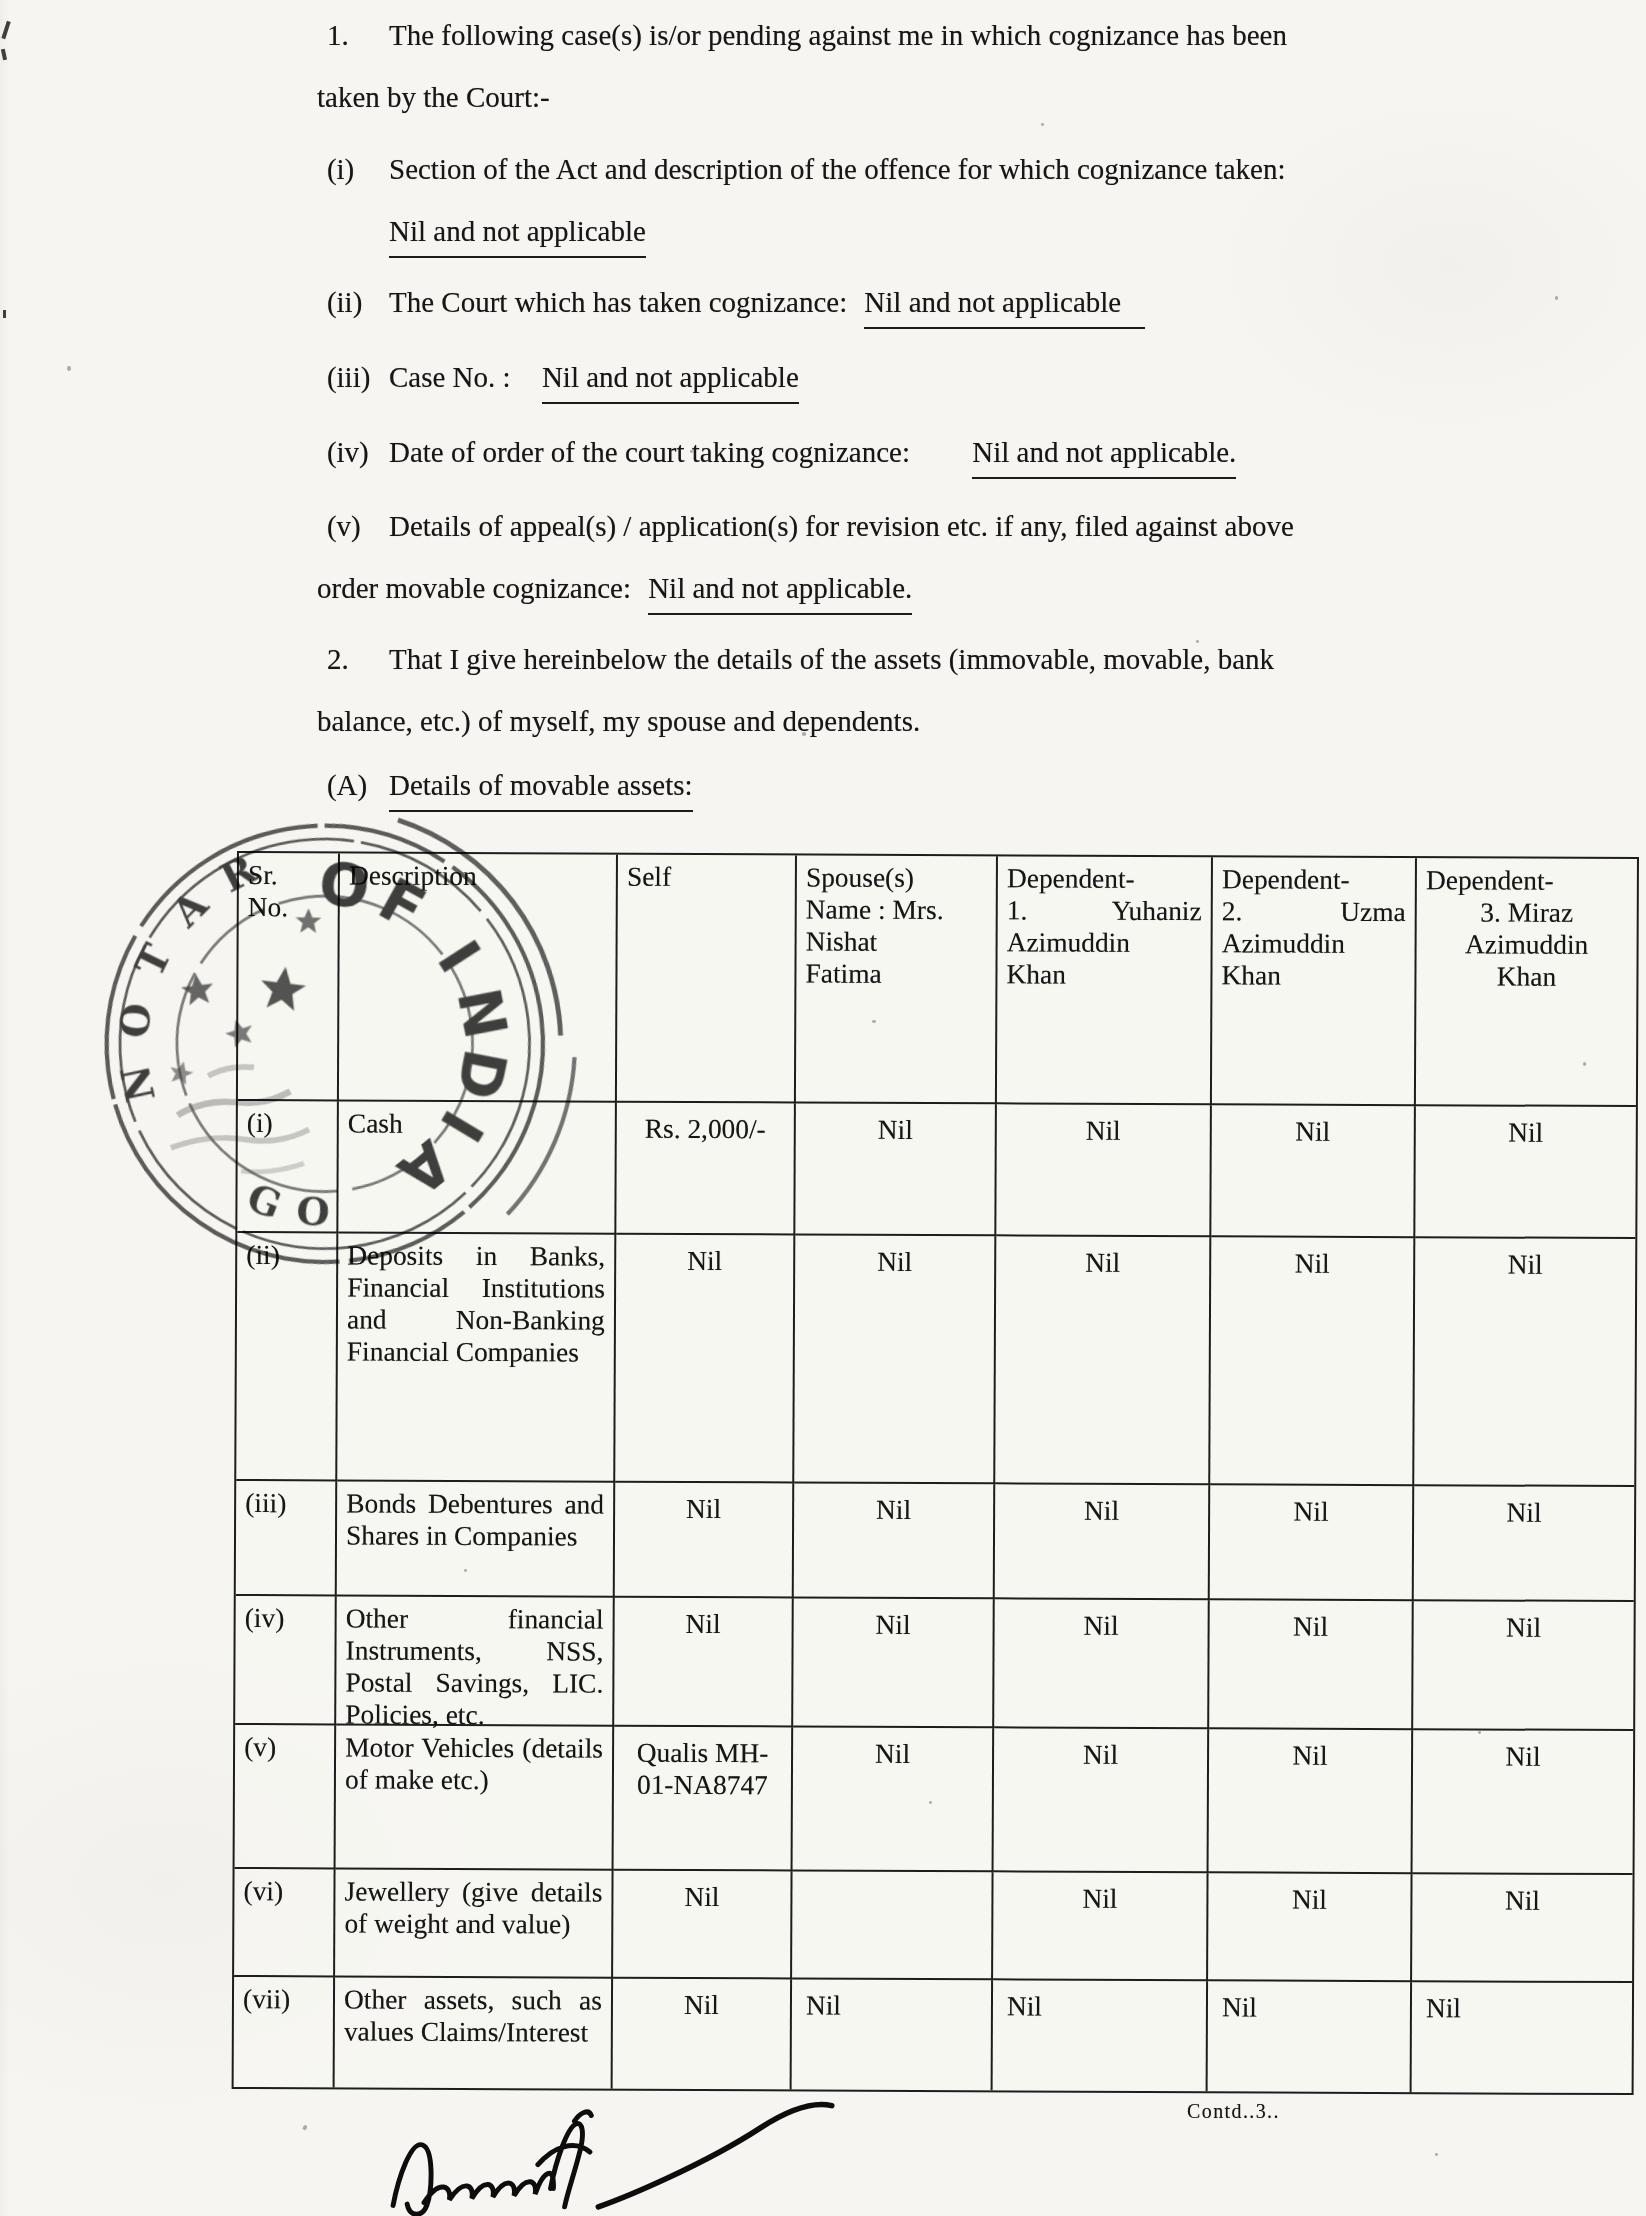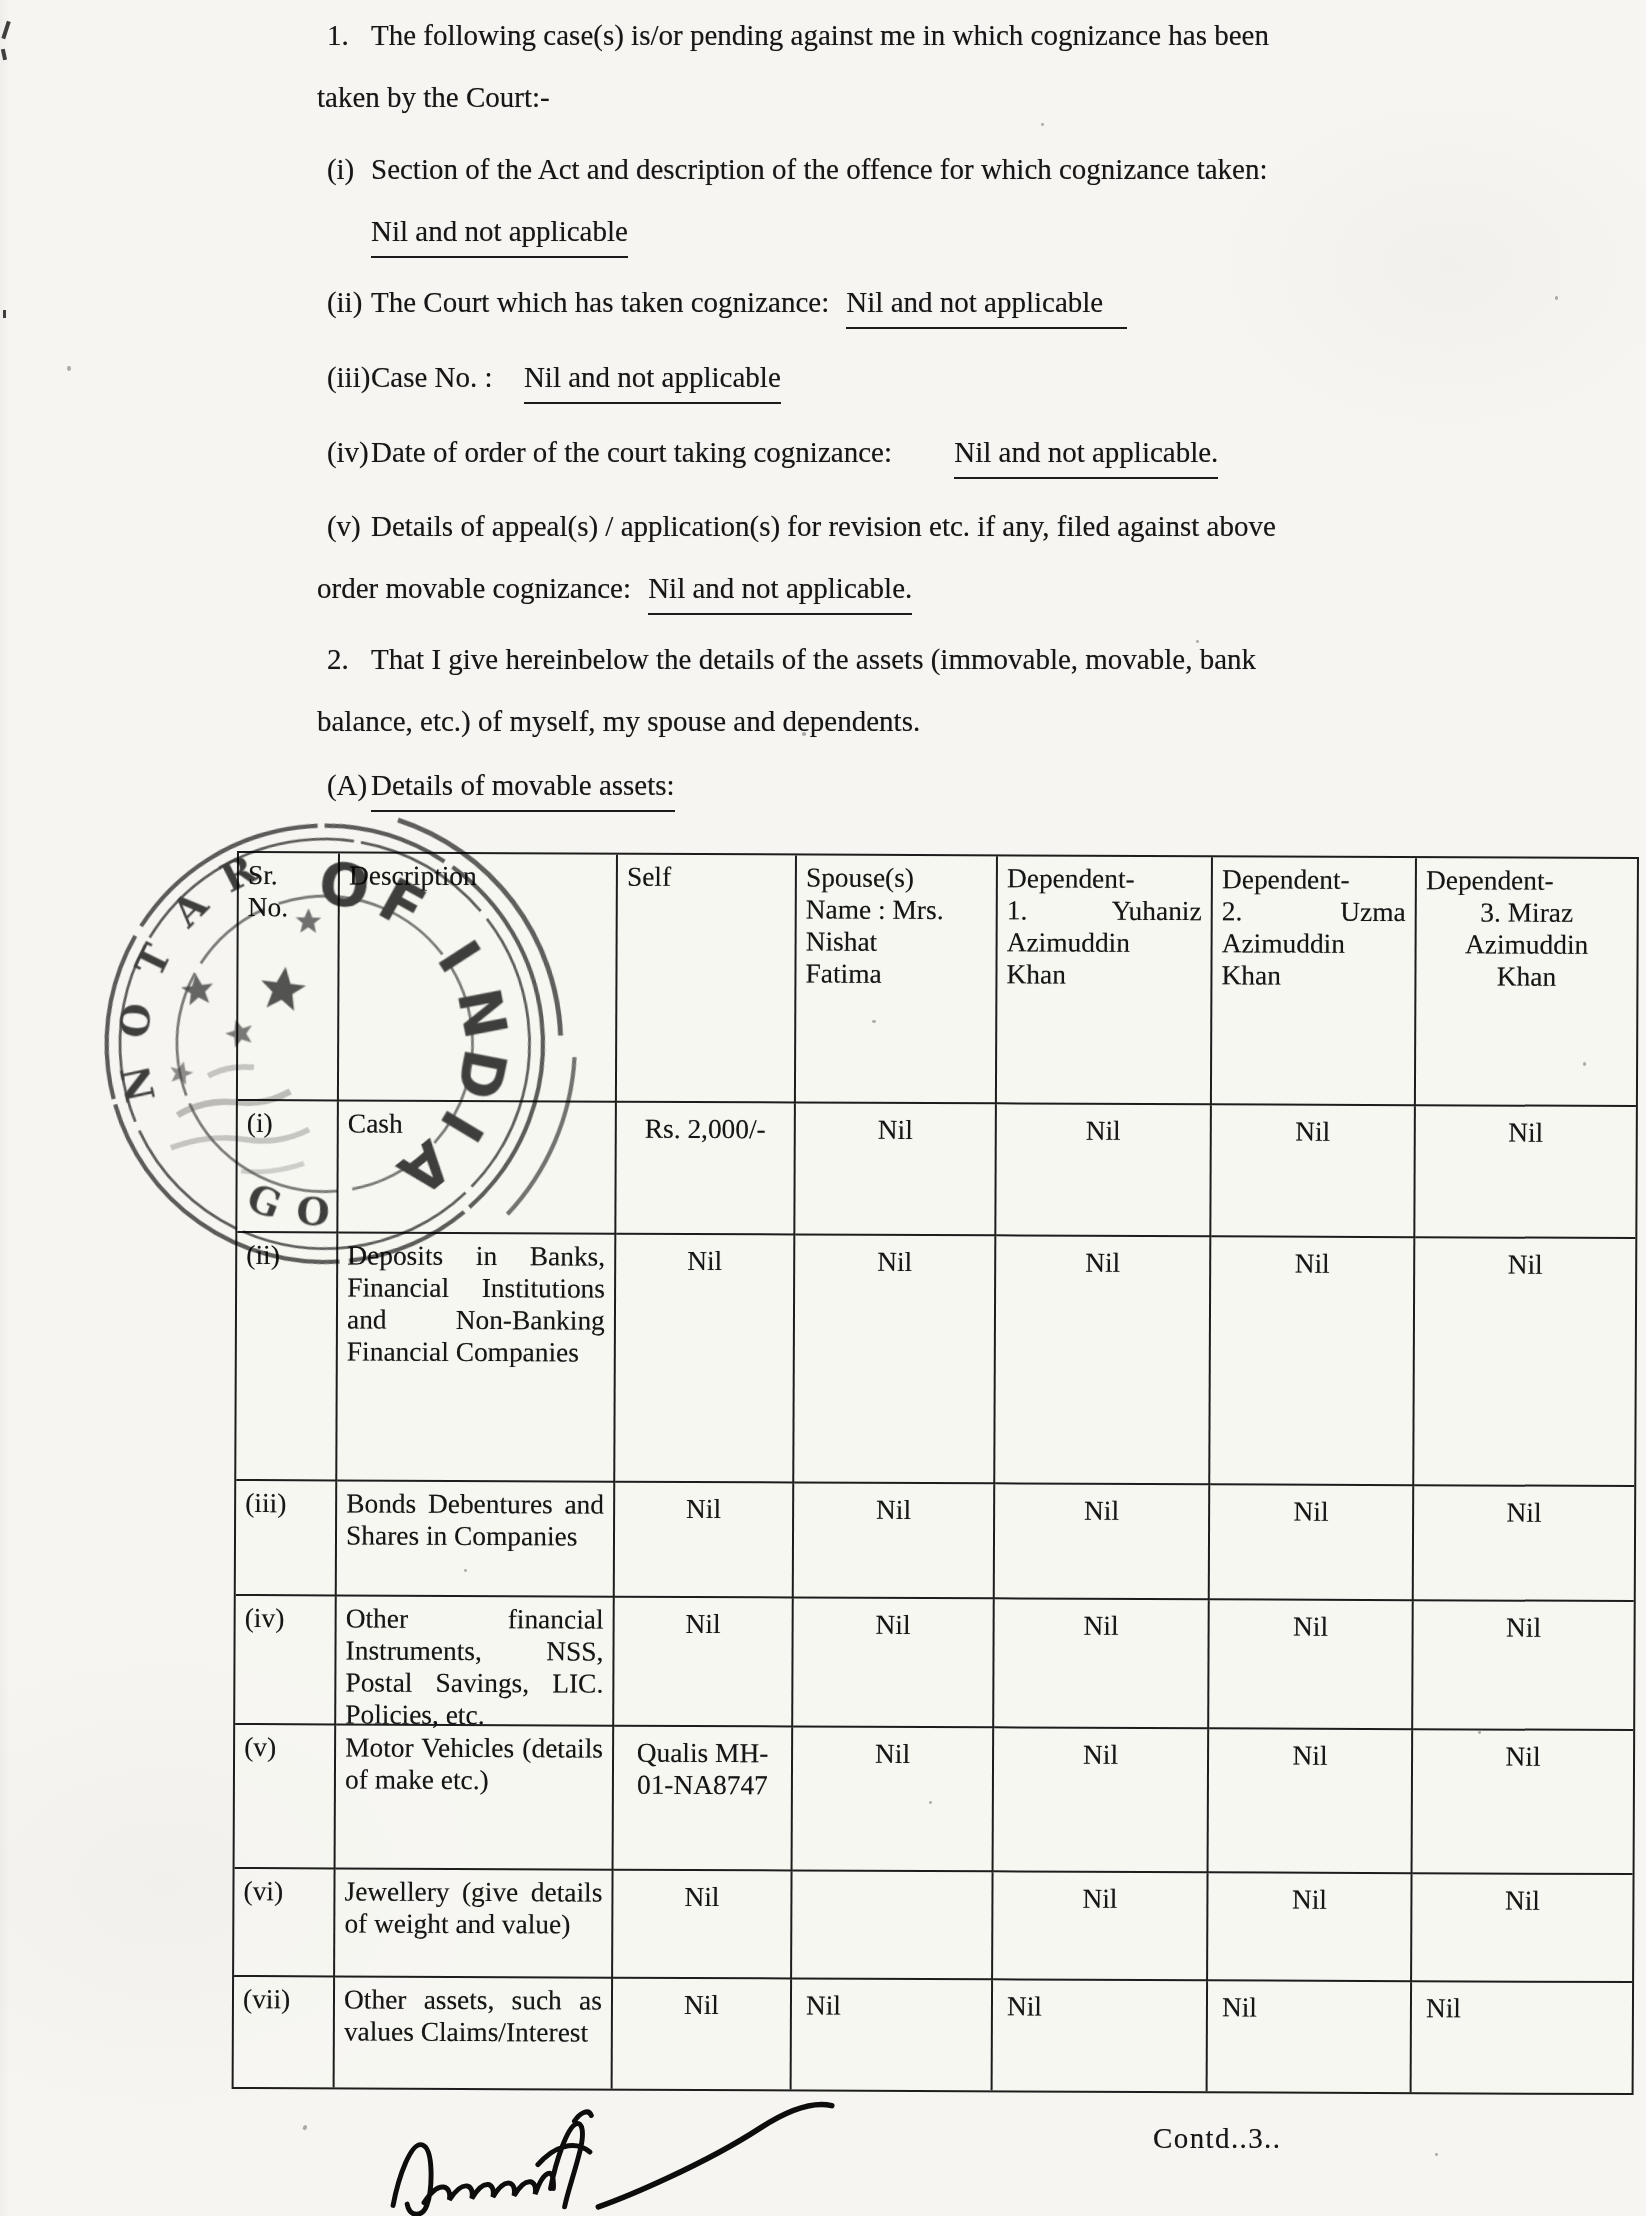--- a/index.html
+++ b/index.html
@@ -9,21 +9,21 @@
     background-image:
       radial-gradient(ellipse 352px 253px at 88% 12%, rgba(0,0,0,0.02), rgba(0,0,0,0) 70%),
       radial-gradient(ellipse 493px 352px at 10% 85%, rgba(0,0,0,0.018), rgba(0,0,0,0) 70%),
       linear-gradient(90deg, rgba(0,0,0,0.03) 0px, rgba(0,0,0,0) 9.9px);
     font-family:"Liberation Serif", serif;
     color:#161616;
   }
   .ink{ text-shadow:0 0 0.7px rgba(10,10,10,0.45); }
   .para{ position:absolute; left:317px; width:1154px; font-size:29px; line-height:62px; }
   .num{ position:absolute; left:9.9px; top:0; }
-  .ml{ margin-left:54px; }
+  .ml{ margin-left:72px; }
   .u{ border-bottom:2.8px solid #1b1b1b; padding-bottom:9px; }
   .u-ext{ padding-right:24px; }
   .gap-lg{ margin-left:55px; }
   .gap-md{ margin-left:24px; }
   .gap-sm{ margin-left:9.9px; }
 
   
   .assets-table{
     position:absolute; left:237px; top:851px;
     display:grid;
@@ -37,21 +37,21 @@
   .cell{ border-right:2.1px solid #1d1d1d; border-bottom:2.1px solid #1d1d1d; padding:5.6px 9.1px; overflow:visible; }
   .cell.lastcol{ border-right:none; }
   .cell.lastrow{ border-bottom:none; }
   .desc{ text-align:justify; }
   .val{ text-align:center; padding-top:9.9px; }
   .val-left{ text-align:left; padding-top:9.9px; padding-left:14px; }
   .hl{ display:block; }
   .spread{ display:flex; justify-content:space-between; }
   .ctr{ text-align:center; }
 
-  .contd{ position:absolute; left:1153px; top:2100px; font-size:29px; letter-spacing:1.4px;margin-top:22px; }
+  .contd{ position:absolute; left:1187px; top:2100px; font-size:20px; letter-spacing:1.4px; }
 
   .stamp-svg{ position:absolute; left:-5.6px; top:808px; mix-blend-mode:multiply; opacity:0.82; }
   .sig-svg{ position:absolute; left:366px; top:2100px; mix-blend-mode:multiply; }
 
   .speck{ position:absolute; background:#222; border-radius:50%; opacity:0.35; }
   .edgemark{ position:absolute; background:#111; opacity:0.8; }
 </style>
 </head>
 <body>
 

